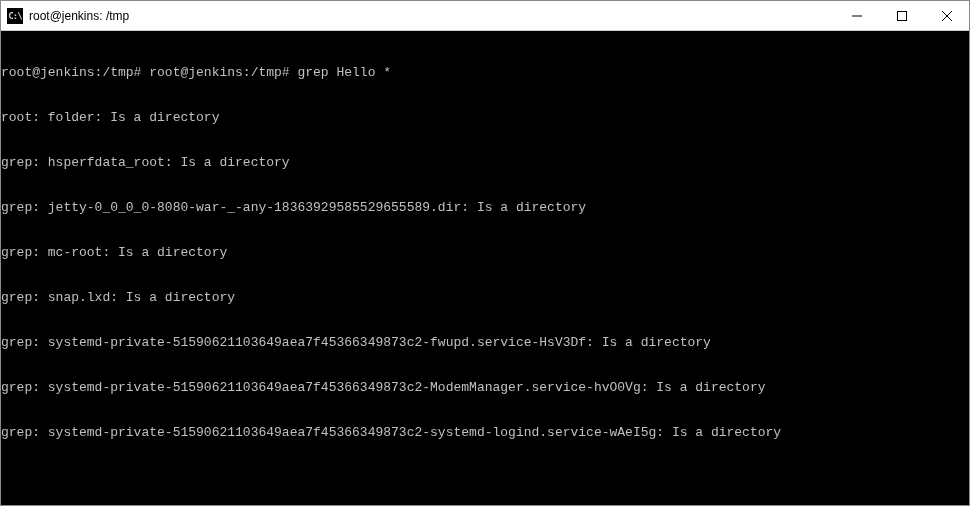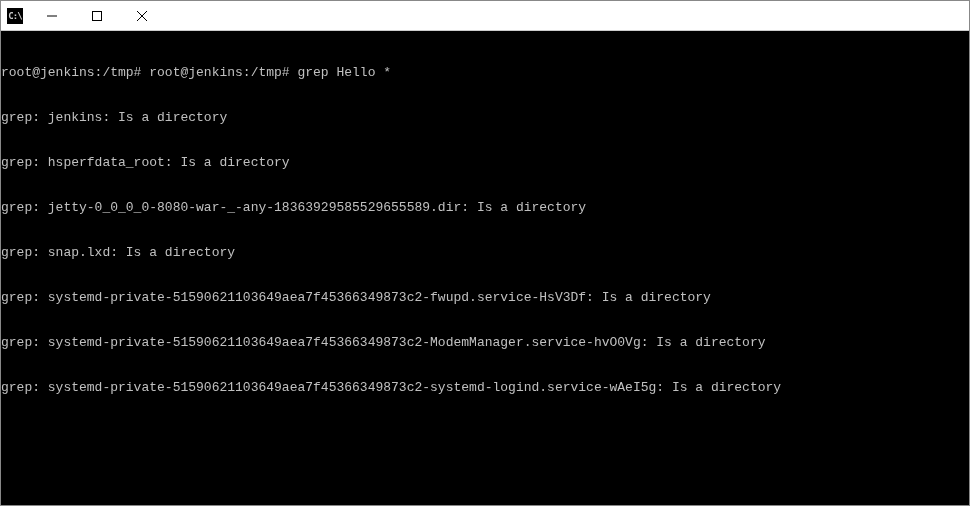--- a/index.html
+++ b/index.html
@@ -70,20 +70,21 @@
     .terminal-line {
       white-space: pre;
     }
   </style>
 </head>
 <body>
 
 <div class="window">
   <div class="titlebar">
     <div class="titlebar-icon">C:\</div>
+    <div class="titlebar-title">root@jenkins: /tmp</div>
     <div class="titlebar-buttons">
       <div class="titlebar-btn">
         <svg width="10" height="10" viewBox="0 0 10 10">
             <line x1="0" y1="5" x2="10" y2="5" stroke="#000" stroke-width="1"></line>
           </svg>
       </div>
       <div class="titlebar-btn">
         <svg width="10" height="10" viewBox="0 0 10 10">
             <rect x="0.5" y="0.5" width="9" height="9" fill="none" stroke="#000" stroke-width="1"></rect>
           </svg>
@@ -91,23 +92,24 @@
       <div class="titlebar-btn close">
         <svg width="10" height="10" viewBox="0 0 10 10">
             <line x1="0" y1="0" x2="10" y2="10" stroke="#000" stroke-width="1"></line>
             <line x1="10" y1="0" x2="0" y2="10" stroke="#000" stroke-width="1"></line>
           </svg>
       </div>
     </div>
   </div>
   <div class="terminal">
     <div class="terminal-line">root@jenkins:/tmp# root@jenkins:/tmp# grep Hello *</div>
-    <div class="terminal-line">grep: jenkins: Is a directory</div>
+    <div class="terminal-line">root: folder: Is a directory</div>
     <div class="terminal-line">grep: hsperfdata_root: Is a directory</div>
     <div class="terminal-line">grep: jetty-0_0_0_0-8080-war-_-any-18363929585529655589.dir: Is a directory</div>
+    <div class="terminal-line">grep: mc-root: Is a directory</div>
     <div class="terminal-line">grep: snap.lxd: Is a directory</div>
     <div class="terminal-line">grep: systemd-private-51590621103649aea7f45366349873c2-fwupd.service-HsV3Df: Is a directory</div>
     <div class="terminal-line">grep: systemd-private-51590621103649aea7f45366349873c2-ModemManager.service-hvO0Vg: Is a directory</div>
     <div class="terminal-line">grep: systemd-private-51590621103649aea7f45366349873c2-systemd-logind.service-wAeI5g: Is a directory</div>
     
     
     
     
   </div>
 </div>

